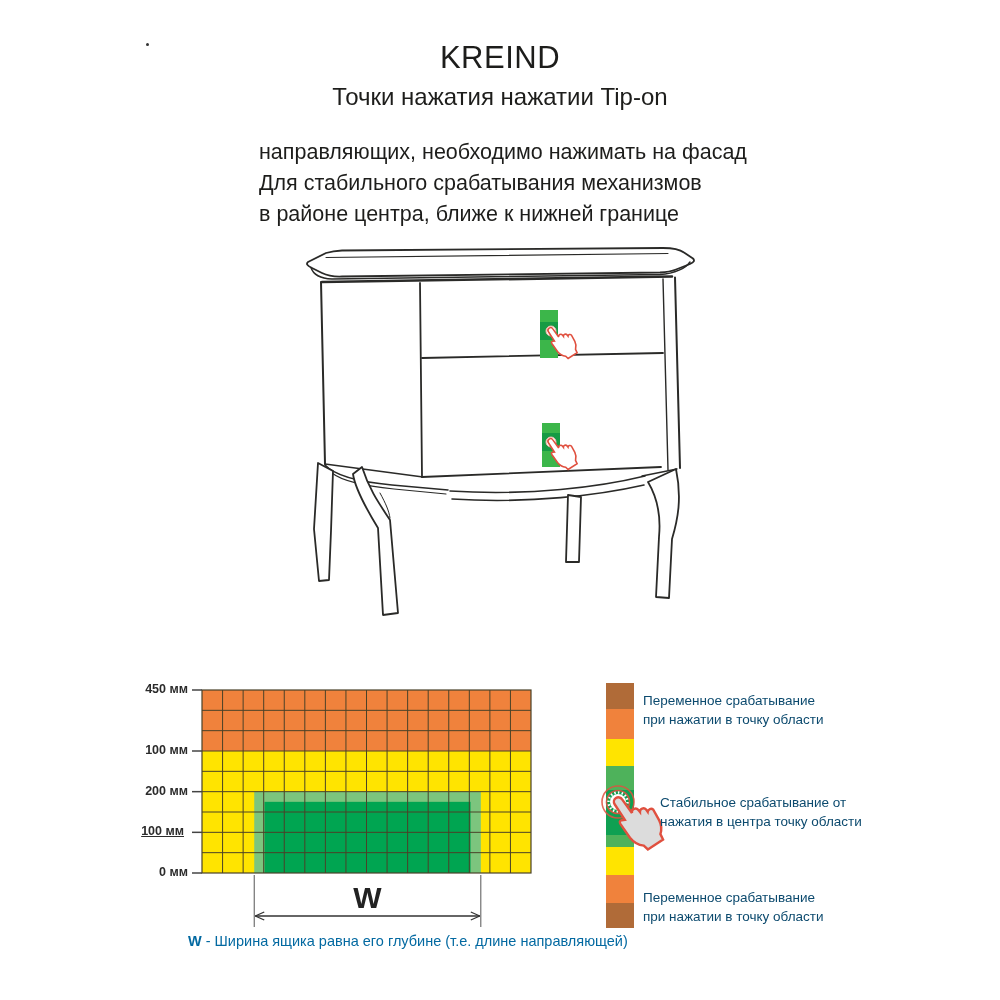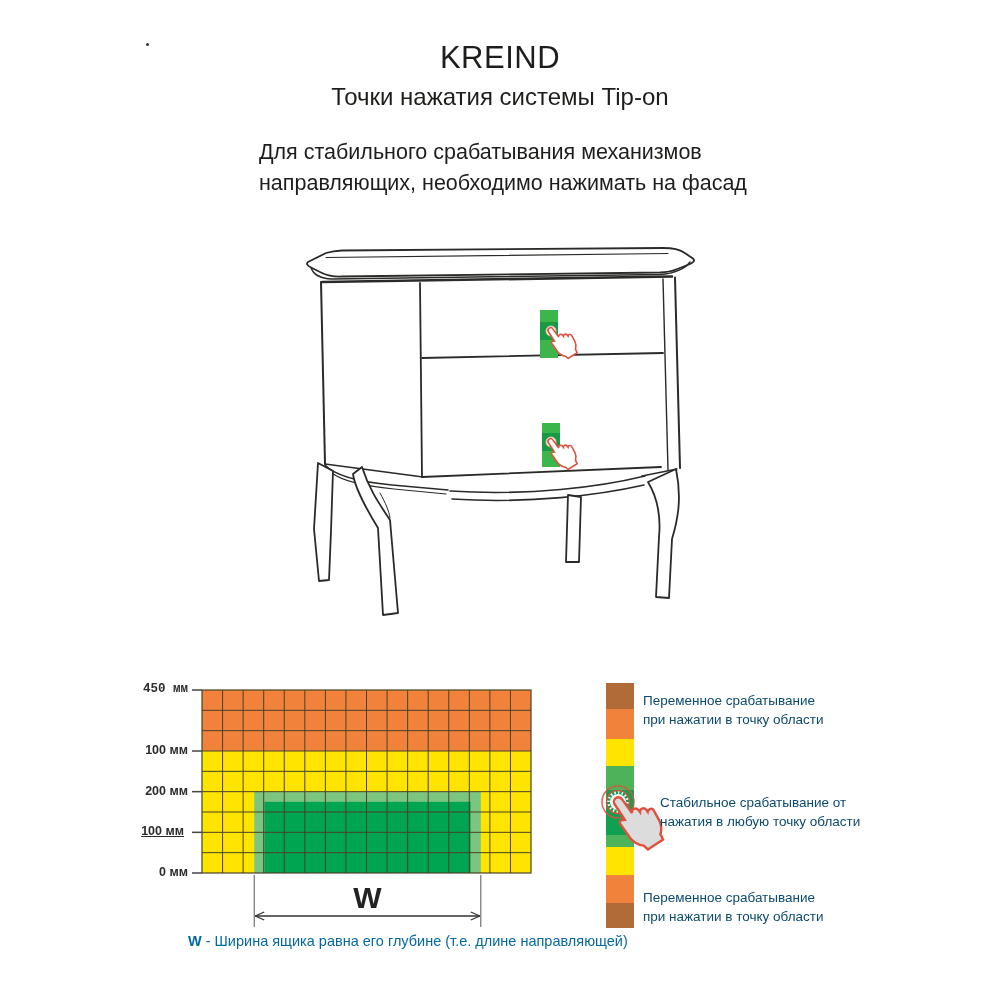--- a/index.html
+++ b/index.html
@@ -30,25 +30,26 @@
   .hand-big{fill:#dcdcdc;stroke:#E0503F;stroke-width:1.8}
   .ripple{stroke:#E0503F}
 </style></head>
 <body>
 
 <div class="canvas">
 
   <div class="stray-dot"></div>
 
   <div class="title">KREIND</div>
-  <div class="subtitle">Точки нажатия системы Tip-on</div>
+  <div class="subtitle">Точки нажатия нажатии Tip-on</div>
 
   <div class="intro">
+    <div>направляющих, необходимо нажимать на фасад</div>
     <div>Для стабильного срабатывания механизмов</div>
-    <div>направляющих, необходимо нажимать на фасад</div>
+    <div>в районе центра, ближе к нижней границе</div>
   </div>
 
   <svg class="furniture" width="440" height="390" viewBox="0 0 440 390">
     <defs>
       <path id="hand" d="M -3.2,-1 A 3.3,3.3 0 0 1 3.4,-1 L 4,11.5 A 2.7,2.7 0 0 1 9.2,12 L 9.4,14 A 2.6,2.6 0 0 1 14.2,15 L 14.3,17 A 2.5,2.5 0 0 1 18.6,18 L 18,27 Q 17.4,32.5 13.2,36 L 12.6,40.5 L -0.8,40.5 L -1.8,36.5 Q -6.6,32.5 -7.2,26 L -7.6,14 Q -7.6,11 -5.2,11.8 L -3.2,12.8 Z"></path>
     </defs>
 
     <g stroke="#2a2a28" fill="#ffffff" stroke-width="1.8" stroke-linejoin="round" stroke-linecap="round">
 
       <path d="M 28,17 L 46,8 Q 53,6 62,5.5 L 383,3 Q 398,3 404,7.5 L 413,13.5 Q 416,16.5 410,19 L 396,24.5 Q 390,27 380,27.5 L 62,31.5 Q 50,32 42,28 L 31,22.5 Q 25,19.5 28,17 Z"></path>
@@ -159,25 +160,25 @@
     <circle cx="26" cy="24" r="4.5" fill="#f1f1f1" stroke="#d9d9d9" stroke-width="0.6"></circle>
     <use href="#hand" transform="translate(27,25) rotate(-33) scale(1.35)" class="hand-big"></use>
   </svg>
 
   <div class="legend-item li-0">
     <div>Переменное срабатывание</div>
     <div>при нажатии в точку области</div>
   </div>
   <div class="legend-item li-1">
     <div>Стабильное срабатывание от</div>
-    <div>нажатия в любую точку области</div>
+    <div>нажатия в центра точку области</div>
   </div>
   <div class="legend-item li-2">
     <div>Переменное срабатывание</div>
     <div>при нажатии в точку области</div>
   </div>
 
-<div class="tick-label" style="left: 126px; top: 682px; font-family: Liberation Mono, monospace;">450 мм</div>
+<div class="tick-label" style="left: 126px; top: 682px;">450 мм</div>
     <div class="tick-label" style="left: 126px; top: 743px;">100 мм</div>
     <div class="tick-label" style="left: 126px; top: 783.667px;">200 мм</div>
     <div class="tick-label" style="left: 122px; top: 824.333px; text-decoration: underline;">100 мм</div>
     <div class="tick-label" style="left: 126px; top: 865px;">0 мм</div>
   </div>
 
 </body></html>

